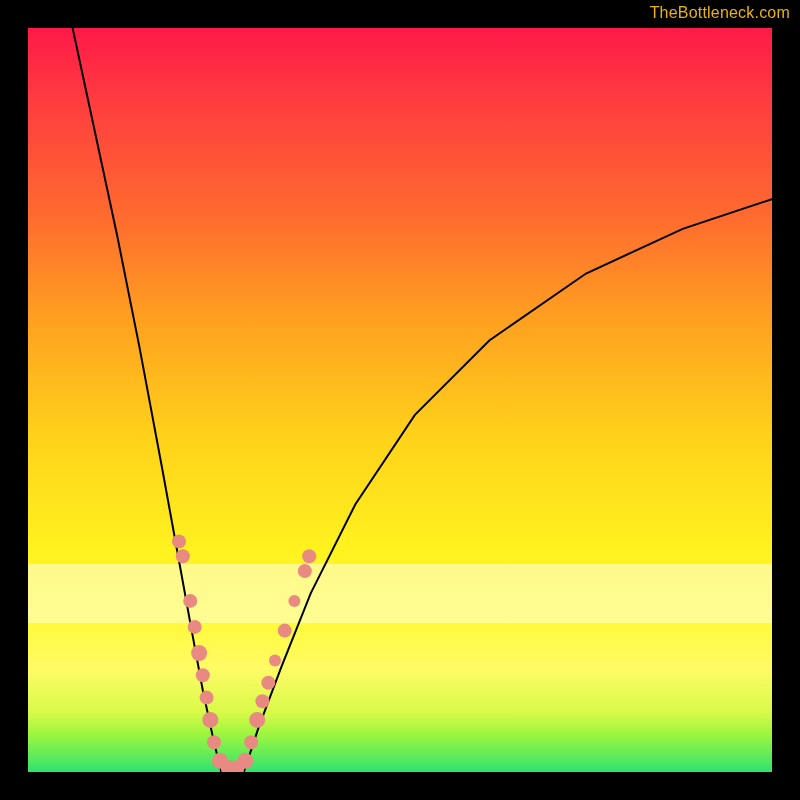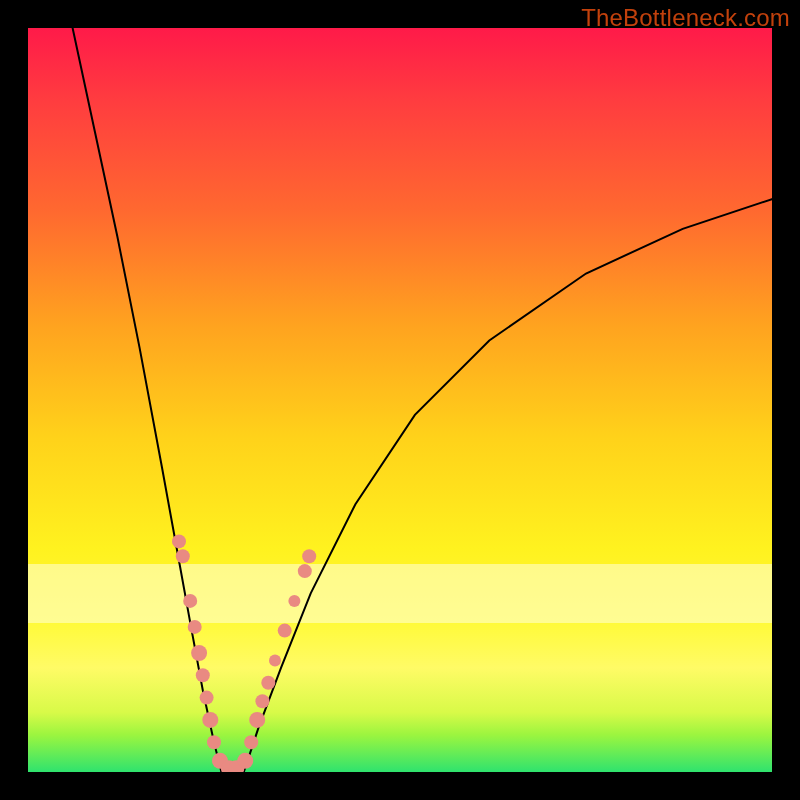--- a/index.html
+++ b/index.html
@@ -46,23 +46,23 @@
     width: 100%;
     top: 72%;
     height: 8%;
     background: rgba(255, 255, 220, 0.55);
   }
   .watermark {
     position: absolute;
     top: 4px;
     right: 10px;
     font-family: Arial, Helvetica, sans-serif;
-    font-size: 24px;
+    font-size: 16px;
     letter-spacing: 0.2px;
-    color: #c2410c;
+    color: #eab308;
     user-select: none;
   }
   svg.curve {
     position: absolute;
     left: 0;
     top: 0;
     width: 744px;
     height: 744px;
     overflow: visible;
   }

